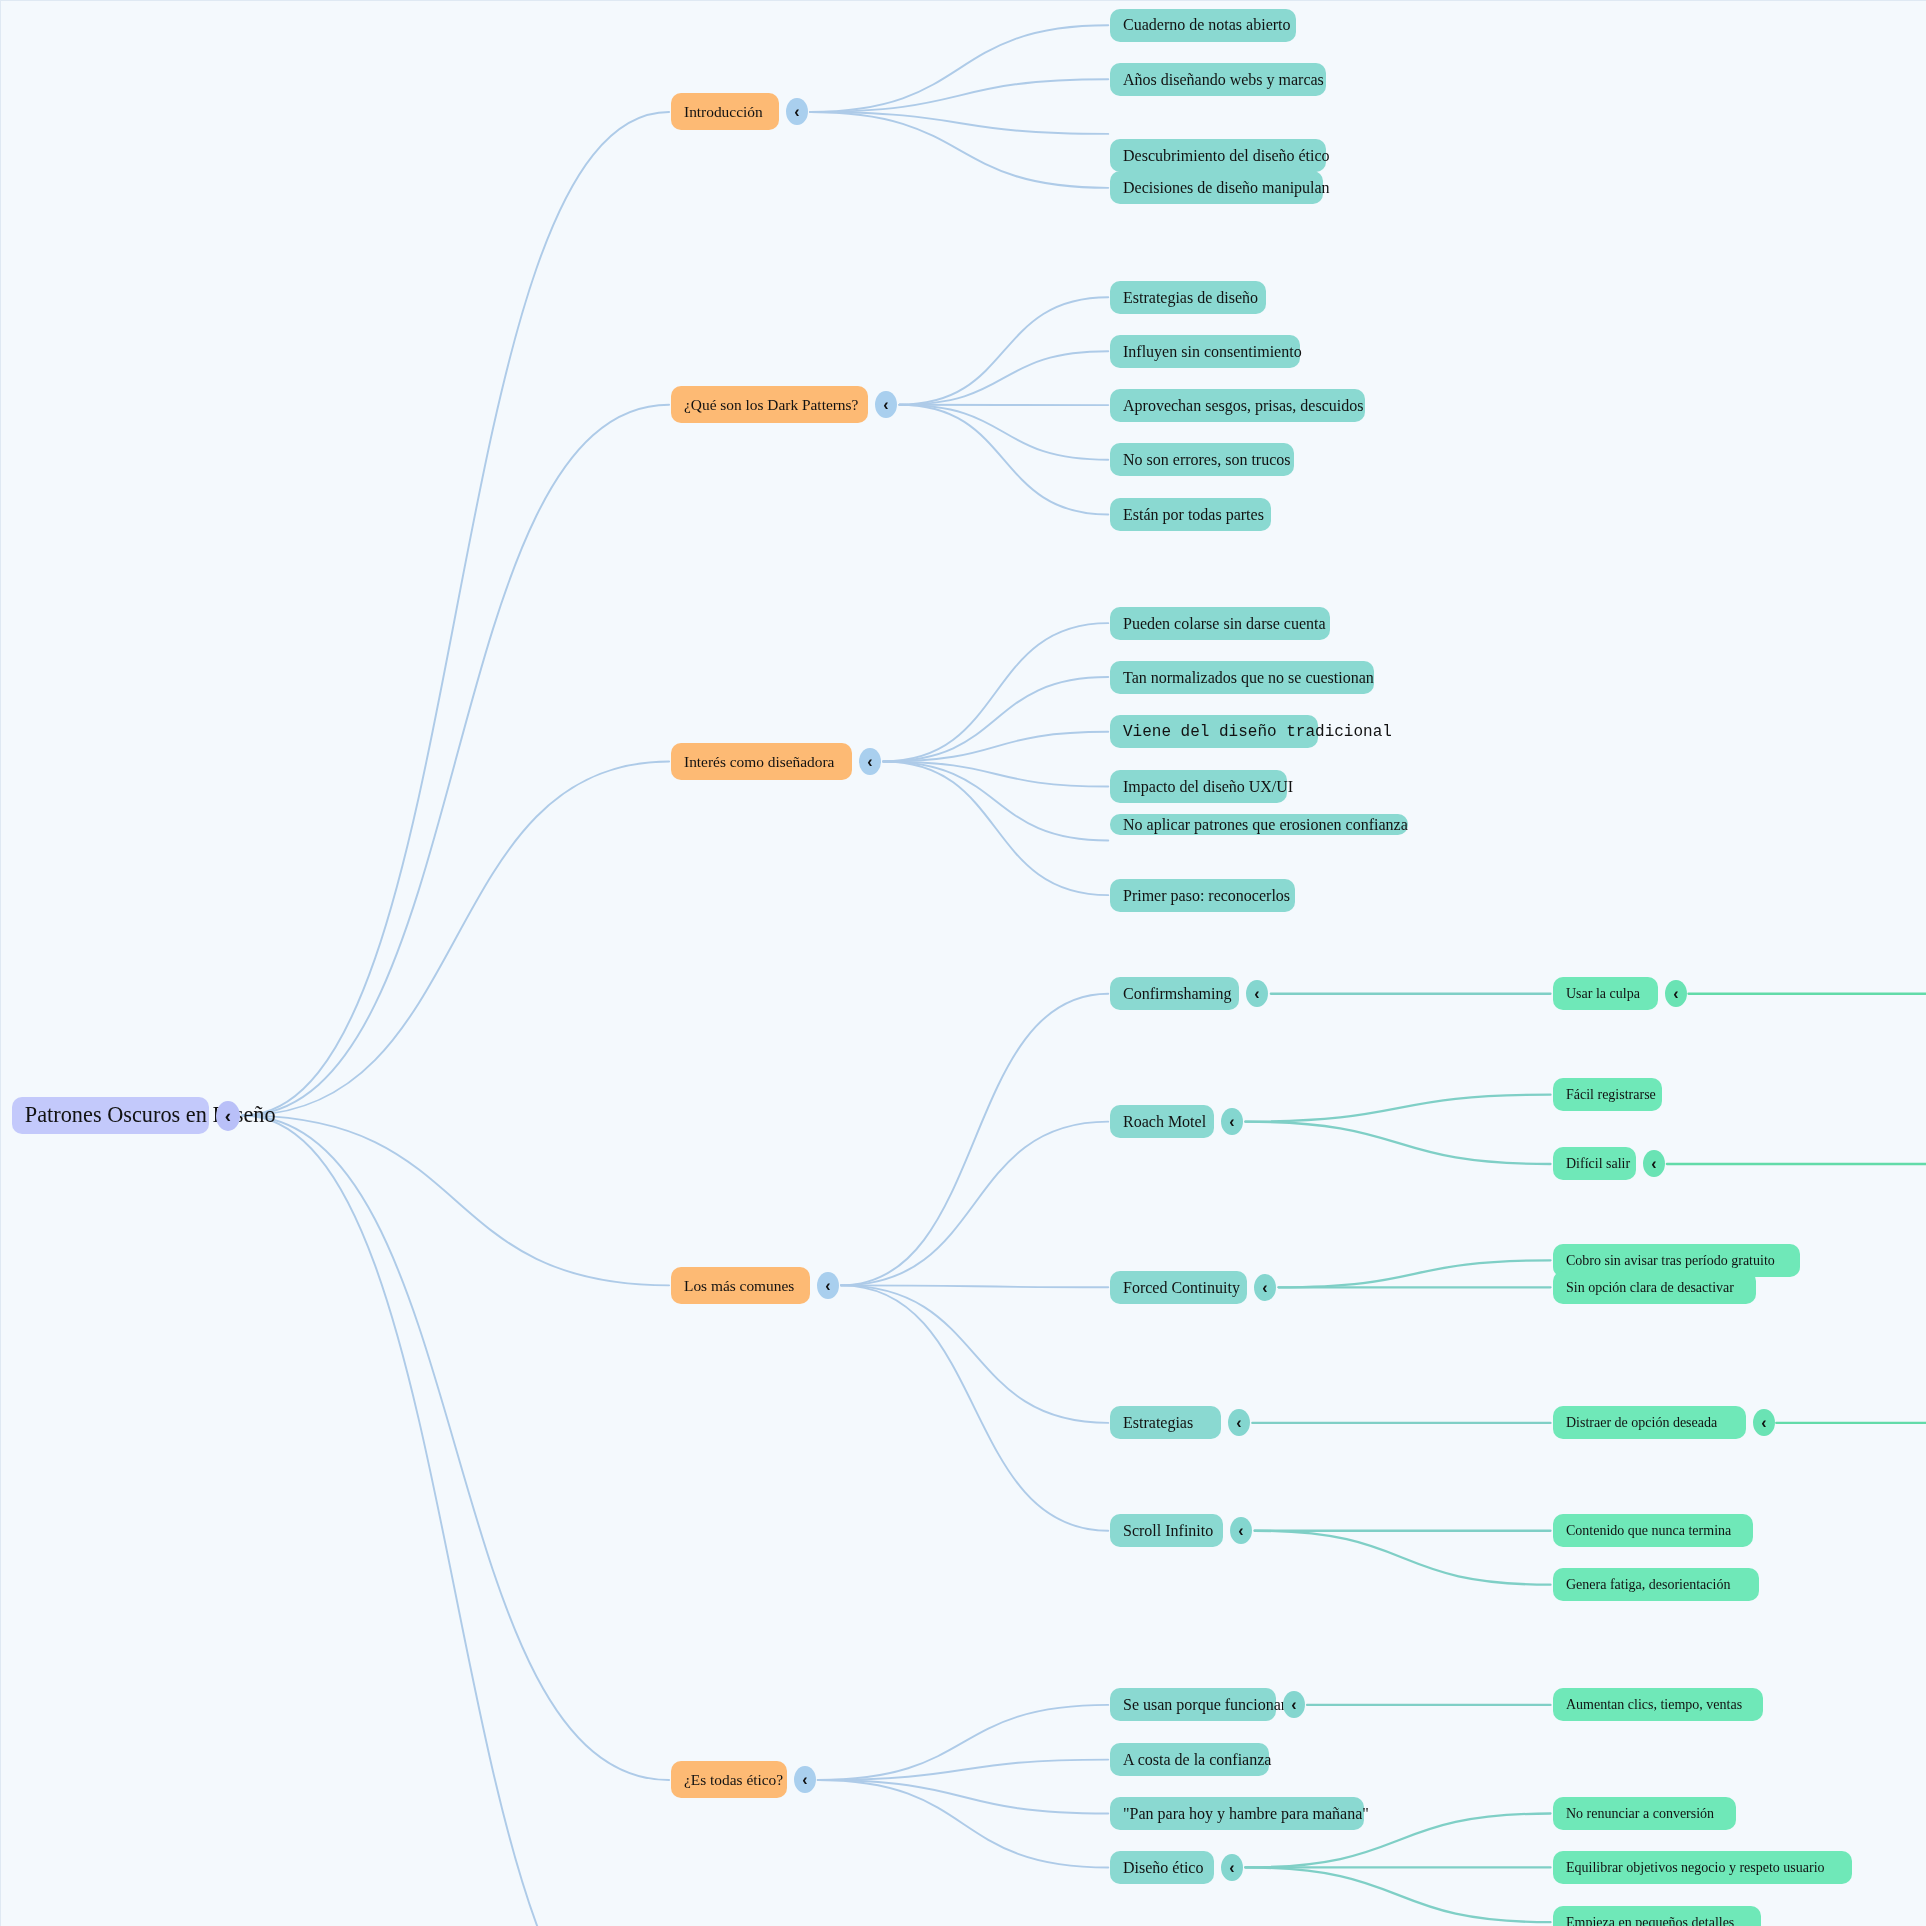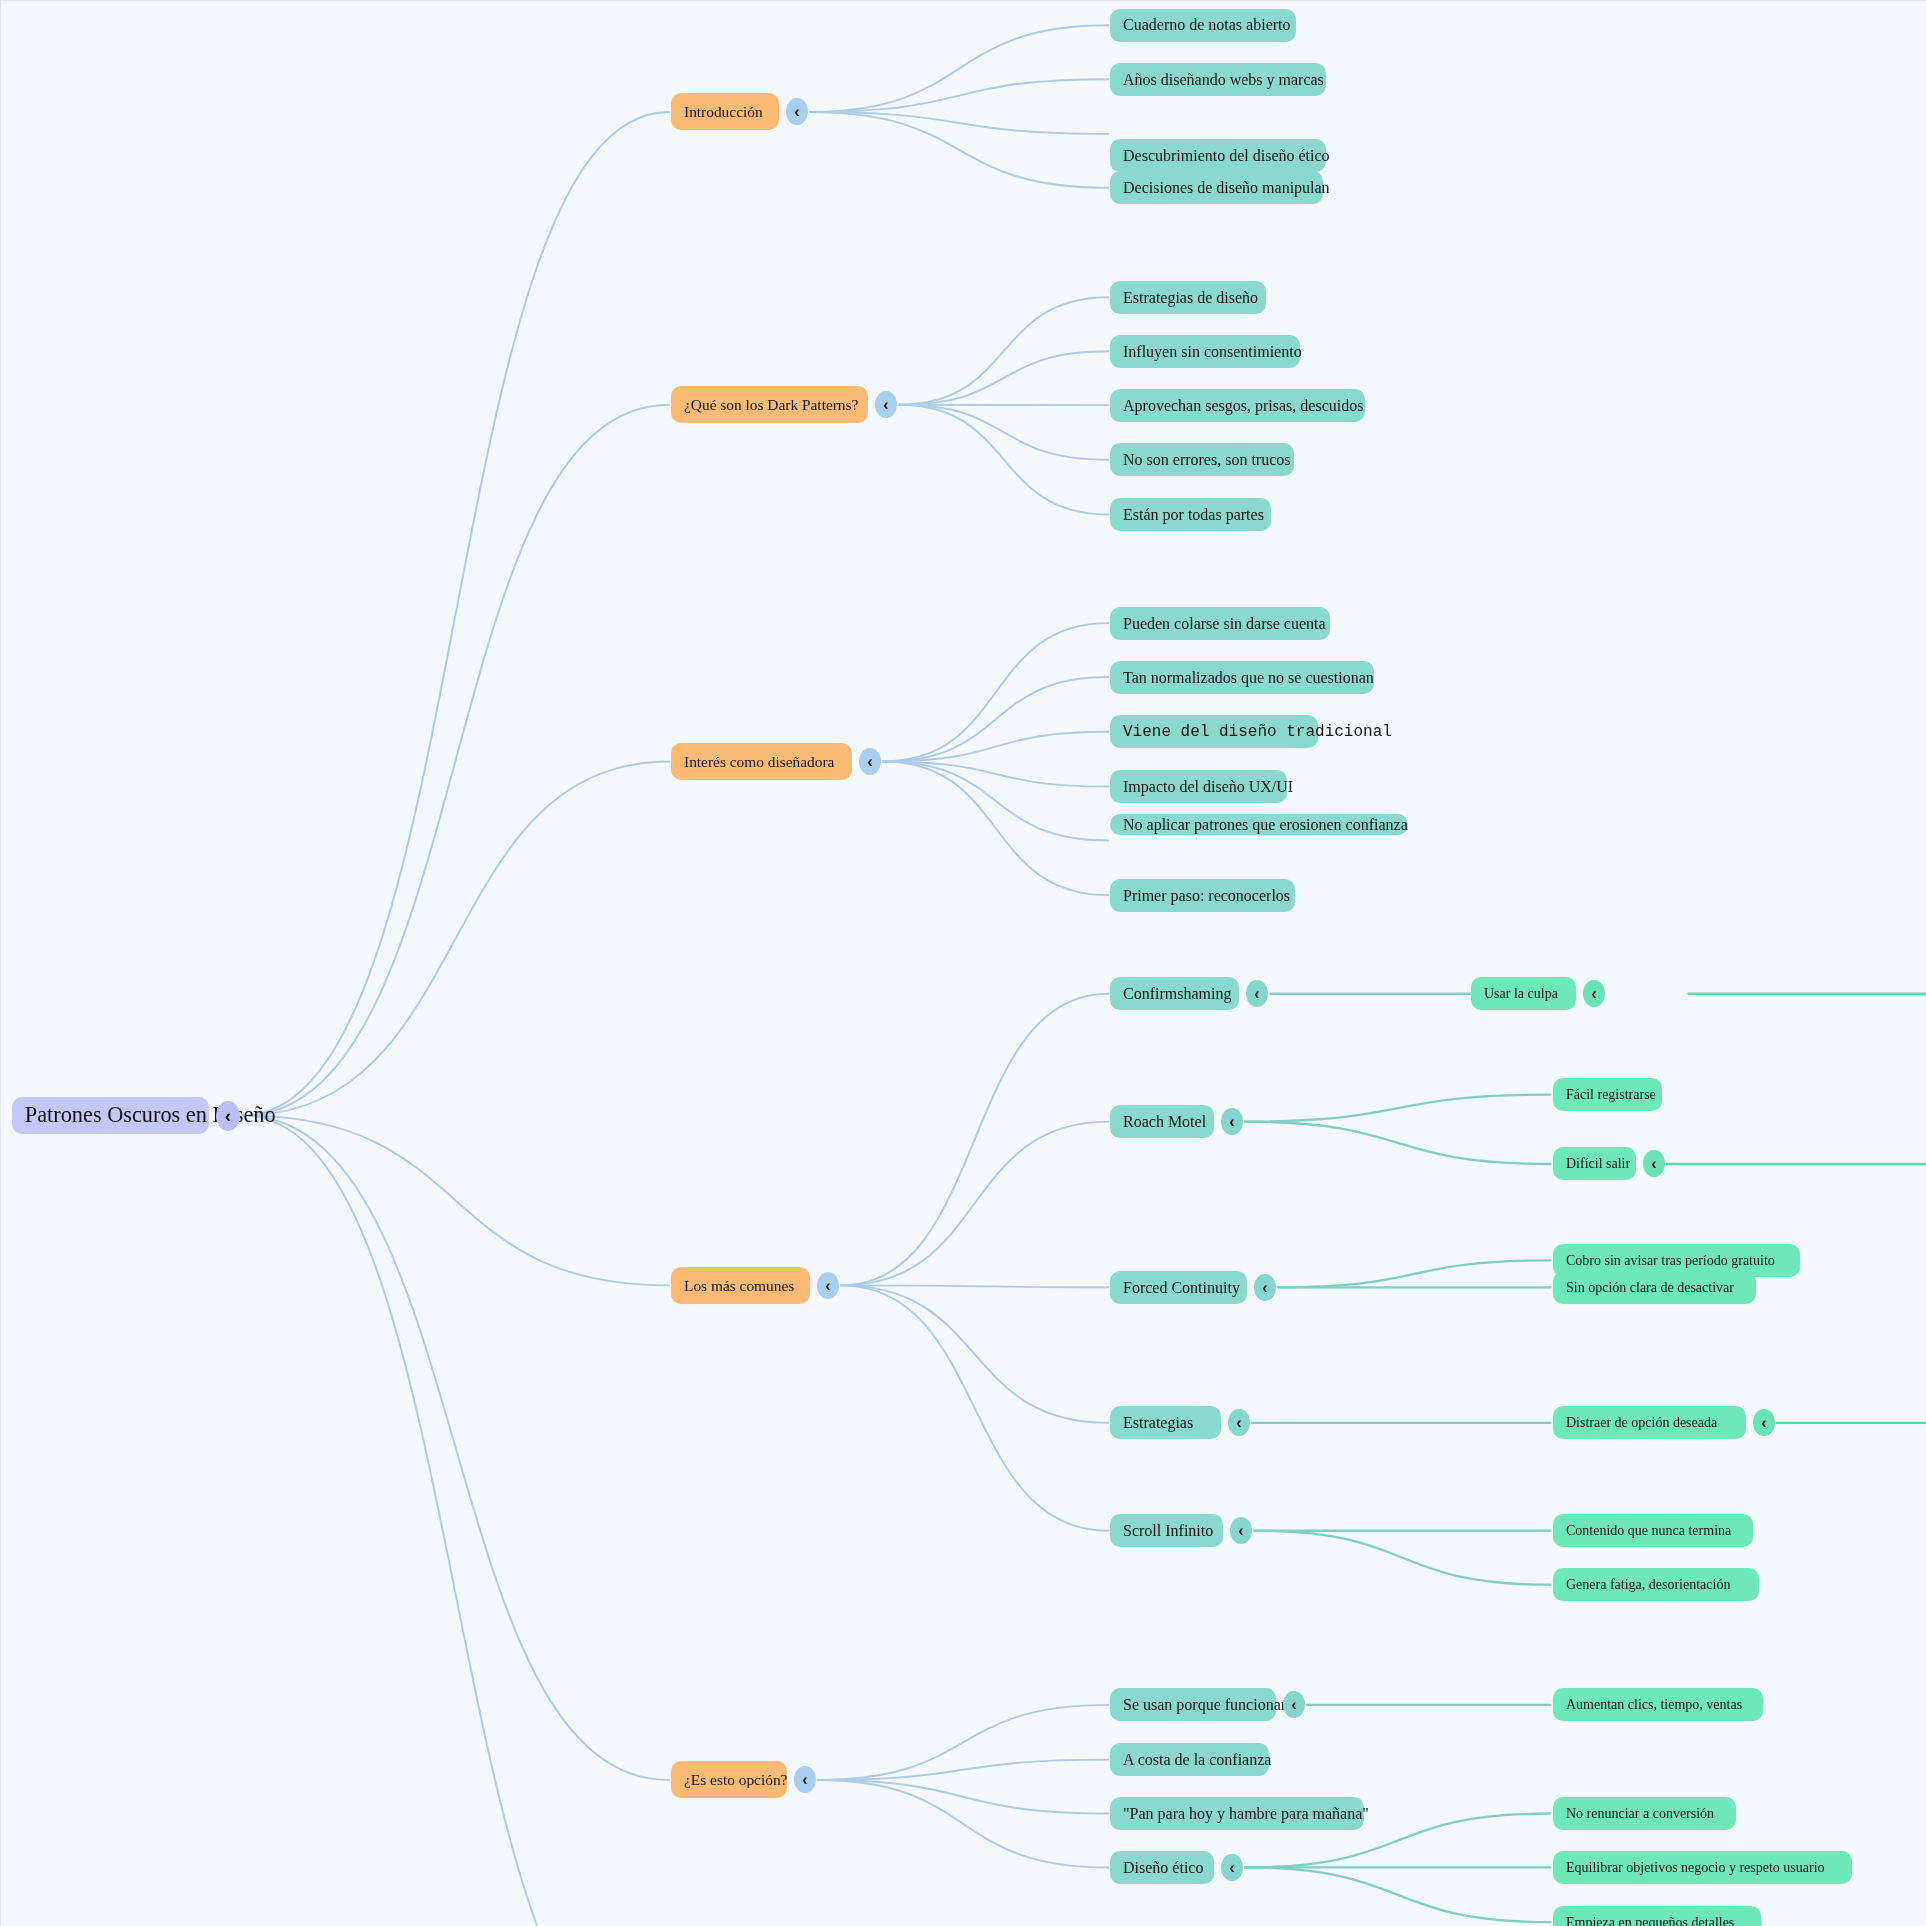--- a/index.html
+++ b/index.html
@@ -172,21 +172,21 @@
         <div class="chip" style="width: 185px;">Primer paso: reconocerlos</div>
       </div>
       <div class="node lv1" style="left: 670px; top: 1266px; height: 37px;">
         <div class="chip" style="width: 139px;">Los más comunes</div>
         <div class="toggle">‹</div>
       </div>
       <div class="node lv2" style="left: 1109px; top: 976px; height: 33px;">
         <div class="chip" style="width: 129px;">Confirmshaming</div>
         <div class="toggle">‹</div>
       </div>
-      <div class="node lv3" style="left: 1470px; top: 976px; height: 33px;">
+      <div class="node lv3" style="left: 1552px; top: 976px; height: 33px;">
         <div class="chip" style="width: 105px;">Usar la culpa</div>
         <div class="toggle">‹</div>
       </div>
       <div class="node lv2" style="left: 1109px; top: 1104px; height: 33px;">
         <div class="chip" style="width: 104px;">Roach Motel</div>
         <div class="toggle">‹</div>
       </div>
       <div class="node lv3" style="left: 1552px; top: 1077px; height: 33px;">
         <div class="chip" style="width: 109px;">Fácil registrarse</div>
       </div>
@@ -216,21 +216,21 @@
         <div class="chip" style="width: 113px;">Scroll Infinito</div>
         <div class="toggle">‹</div>
       </div>
       <div class="node lv3" style="left: 1552px; top: 1513px; height: 33px;">
         <div class="chip" style="width: 200px;">Contenido que nunca termina</div>
       </div>
       <div class="node lv3" style="left: 1552px; top: 1567px; height: 33px;">
         <div class="chip" style="width: 206px;">Genera fatiga, desorientación</div>
       </div>
       <div class="node lv1" style="left: 670px; top: 1760px; height: 37px;">
-        <div class="chip" style="width: 116px;">¿Es esto opción?</div>
+        <div class="chip" style="width: 116px;">¿Es todas ético?</div>
         <div class="toggle">‹</div>
       </div>
       <div class="node lv2" style="left: 1109px; top: 1687px; height: 33px;">
         <div class="chip" style="width: 166px;">Se usan porque funcionan</div>
         <div class="toggle">‹</div>
       </div>
       <div class="node lv3" style="left: 1552px; top: 1687px; height: 33px;">
         <div class="chip" style="width: 210px;">Aumentan clics, tiempo, ventas</div>
       </div>
       <div class="node lv2" style="left: 1109px; top: 1742px; height: 33px;">

